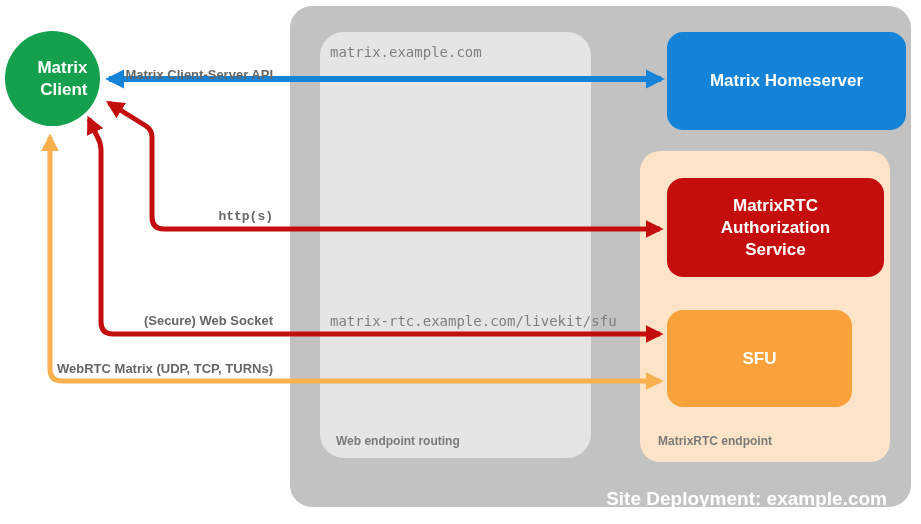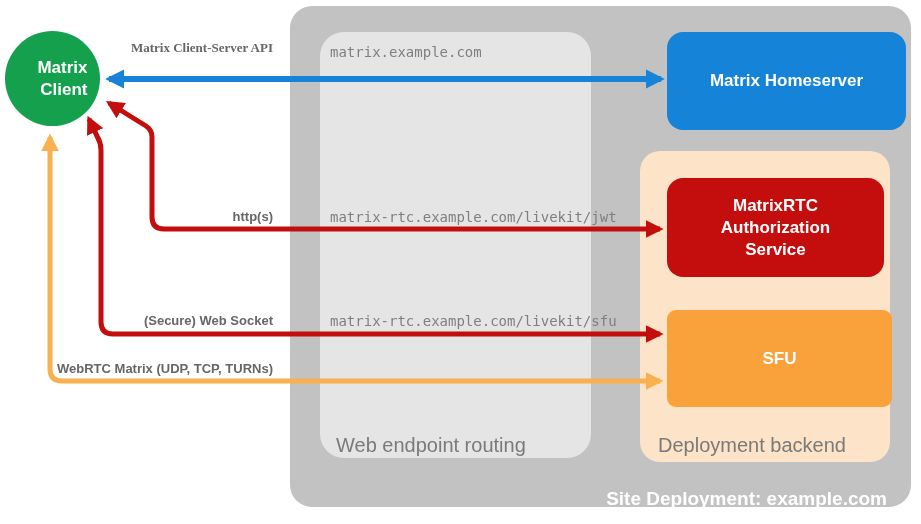--- a/index.html
+++ b/index.html
@@ -15,21 +15,21 @@
   }
   .routing-panel{
     left:320px;top:32px;width:271px;height:426px;
     background:var(--panel_gray);border-radius:24px;
   }
   .backend-container{
     left:640px;top:151px;width:250px;height:311px;
     background:var(--peach);border-radius:20px;
   }
   .container-label{
-    font-weight:normal;font-size:20px;color:var(--label_gray);white-space:nowrap;
+    font-weight:bold;font-size:12px;color:var(--label_gray);white-space:nowrap;
   }
   .site-label{
     right:24px;top:482px;font-weight:bold;font-size:19px;color:#ffffff;white-space:nowrap;text-align:center;
   }
   
   .node{
     display:flex;align-items:center;justify-content:center;text-align:center;
     color:#ffffff;font-weight:bold;font-size:17px;line-height:22px;
   }
   .client-node{
@@ -40,33 +40,33 @@
   .homeserver-node{
     left:667px;top:32px;width:239px;height:98px;border-radius:16px;
     background:var(--blue);
   }
   .auth-node{
     left:667px;top:178px;width:217px;height:99px;border-radius:16px;
     background:var(--red);padding:0;
   }
   .auth-node .inner{width:160px;}
   .sfu-node{
-    left:667px;top:310px;width:225px;height:97px;border-radius:9px;
+    left:667px;top:310px;width:185px;height:97px;border-radius:16px;
     background:var(--orange);
     justify-content:center;
   }
   
   .arrow-layer{left:0;top:0;width:921px;height:524px;pointer-events:none;}
   
   .arrow-label{
     right:648px;font-size:13px;font-weight:600;color:var(--arrow_label_gray);
     white-space:nowrap;text-align:right;
   }
-  .lbl-csapi{top:40px;font-family:Liberation Serif, serif;}
-  .lbl-http{top:209px;}
+  .lbl-csapi{top:67px;}
+  .lbl-http{top:209px;font-family:Liberation Mono, monospace;}
   .lbl-ws{top:313px;margin-left:32px;}
   .lbl-webrtc{top:361px;}
   
   .endpoint-url{
     left:330px;font-family:"DejaVu Sans Mono","Liberation Mono",monospace;
     font-size:14px;color:var(--url_gray);white-space:nowrap;
   }
   .url-1{top:44px;}
   .url-2{top:209px;}
   .url-3{top:313px;}
@@ -80,25 +80,24 @@
 
   <div class="abs outer-container">
     <div class="abs site-label">Site Deployment: example.com</div>
   </div>
 
   <div class="abs routing-panel"></div>
 
   <div class="abs backend-container"></div>
 
   <div class="abs endpoint-url url-1">matrix.example.com</div>
-  <div class="abs endpoint-url url-2">matrix-rtc.example.com/livekit/jwt</div>
   <div class="abs endpoint-url url-3">matrix-rtc.example.com/livekit/sfu</div>
 
   <div class="abs container-label panel-label">Web endpoint routing</div>
-  <div class="abs container-label backend-label">Deployment backend</div>
+  <div class="abs container-label backend-label">MatrixRTC endpoint</div>
 
   <div class="abs node homeserver-node">
     <span class="inner">Matrix Homeserver</span>
   </div>
   <div class="abs node auth-node">
     <span class="inner">MatrixRTC Authorization Service</span>
   </div>
   <div class="abs node sfu-node">
     <span class="inner">SFU</span>
   </div>

